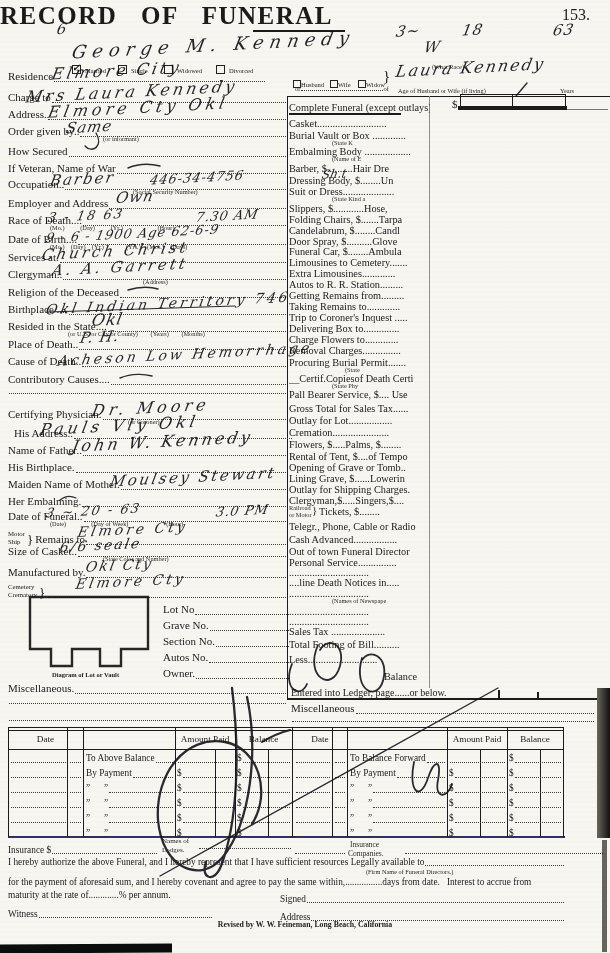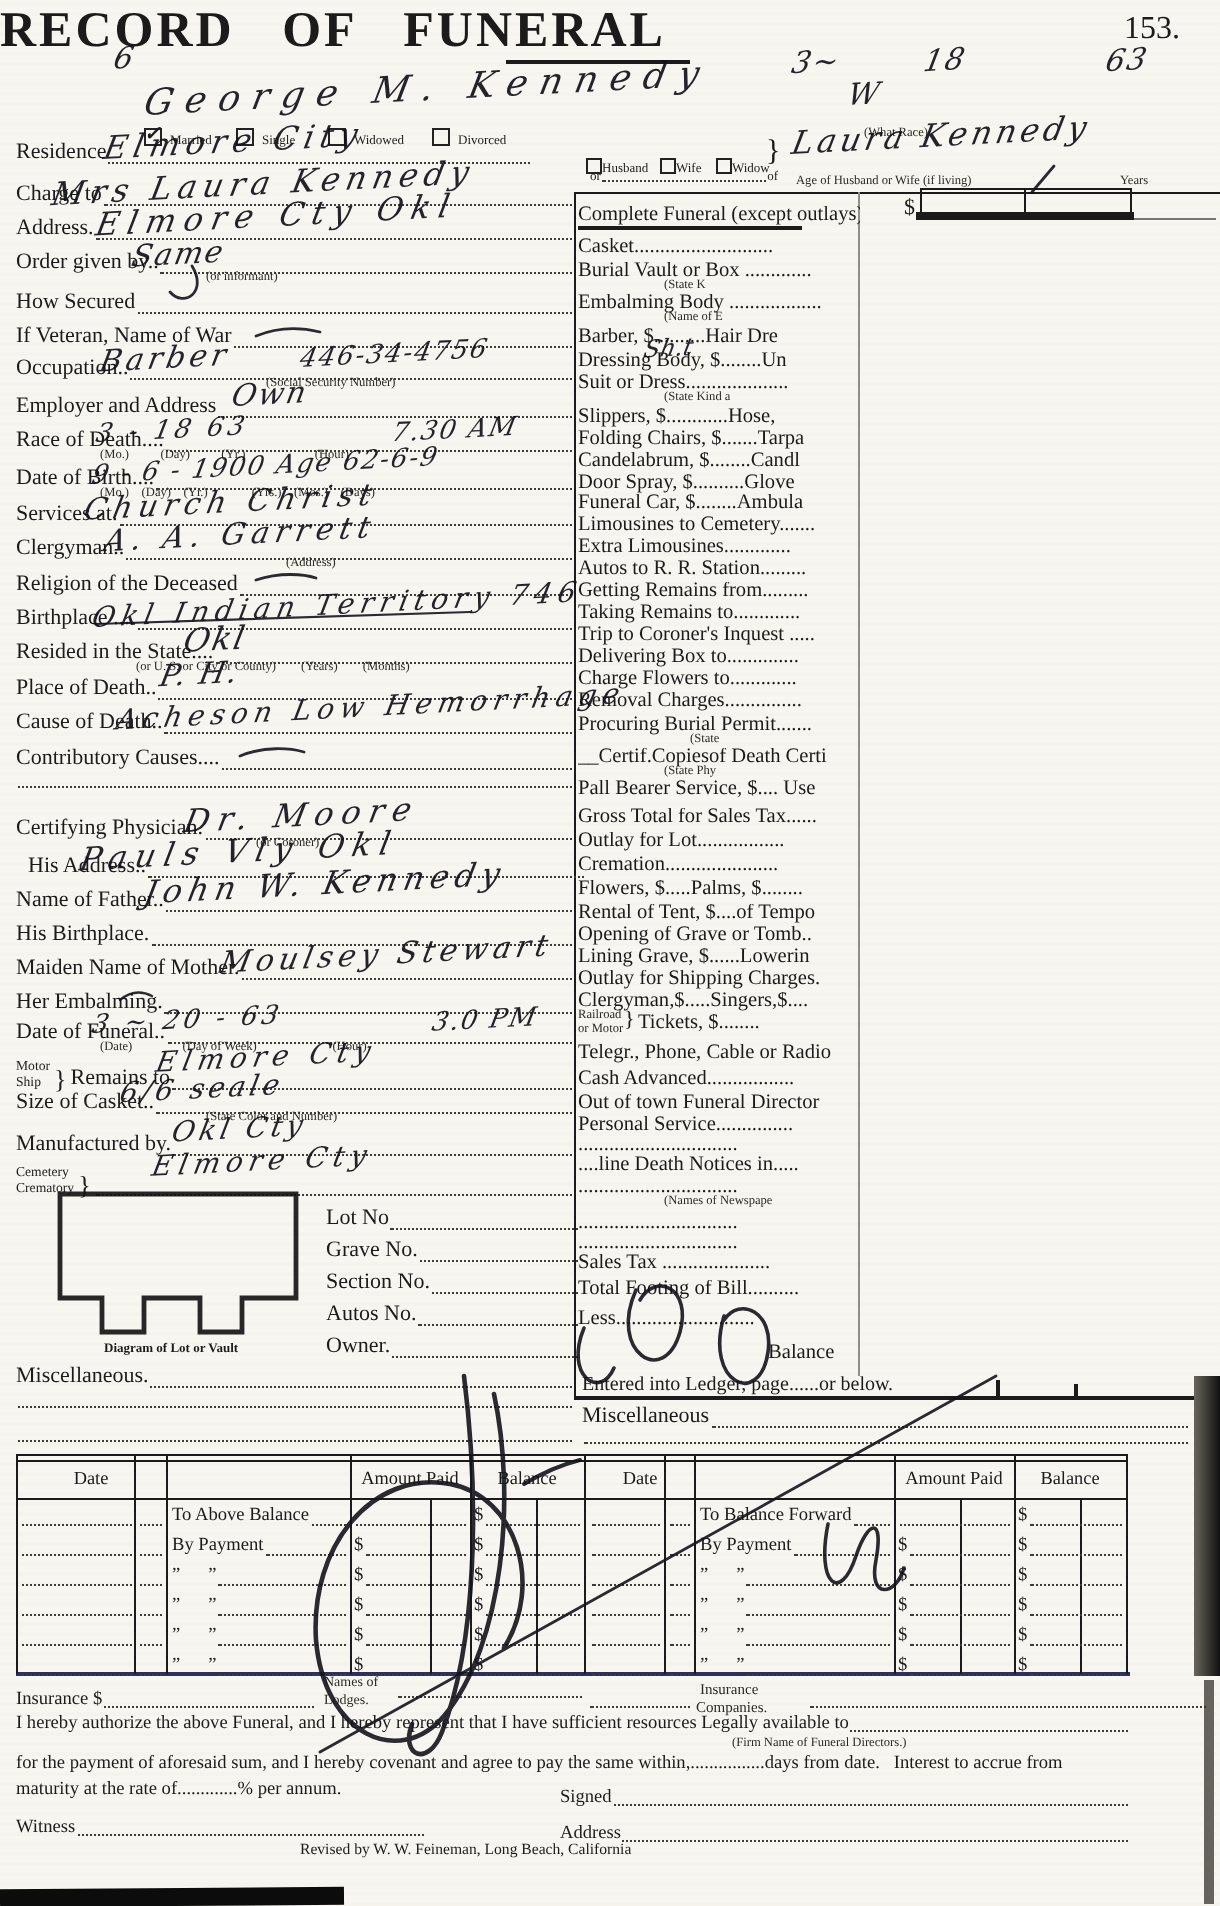--- a/index.html
+++ b/index.html
@@ -564,21 +564,21 @@
         <span class="dl"></span>
       </div>
       <div class="row" style="left:8px;top:909px;width:205px">
         <span class="leg">Witness</span>
         <span class="dl"></span>
       </div>
       <div class="row" style="left:280px;top:912px;width:285px">
         <span class="leg">Address</span>
         <span class="dl"></span>
       </div>
-      <div class="abs" style="left:150px;top:920px;width:310px;font-size:7.8px;font-weight:normal;z-index:2">Revised by W. W. Feineman, Long Beach, California</div>
+      <div class="abs" style="left:150px;top:920px;width:310px;text-align:center;font-size:7.8px;font-weight:bold;z-index:2">Revised by W. W. Feineman, Long Beach, California</div>
       <span class="hw" style="left:57px;top:22px;font-size:15px;letter-spacing:1px">6</span>
       <span class="hw" style="left:396px;top:24px;font-size:15px;letter-spacing:1px">3~</span>
       <span class="hw" style="left:462px;top:23px;font-size:15px;letter-spacing:1px">18</span>
       <span class="hw" style="left:553px;top:23px;font-size:15px;letter-spacing:1px">63</span>
       <span class="hw" style="left:72px;top:36px;font-size:18px;letter-spacing:6px">George M. Kennedy</span>
       <span class="hw" style="left:424px;top:40px;font-size:15px;letter-spacing:0px">W</span>
       <span class="hw" style="left:52px;top:63px;font-size:16px;letter-spacing:3px">Elmore City</span>
       <span class="hw" style="left:396px;top:60px;font-size:16px;letter-spacing:2px">Laura Kennedy</span>
       <span class="hw" style="left:26px;top:84px;font-size:16px;letter-spacing:3px">Mrs Laura Kennedy</span>
       <span class="hw" style="left:48px;top:100px;font-size:16px;letter-spacing:4px">Elmore Cty Okl</span>

